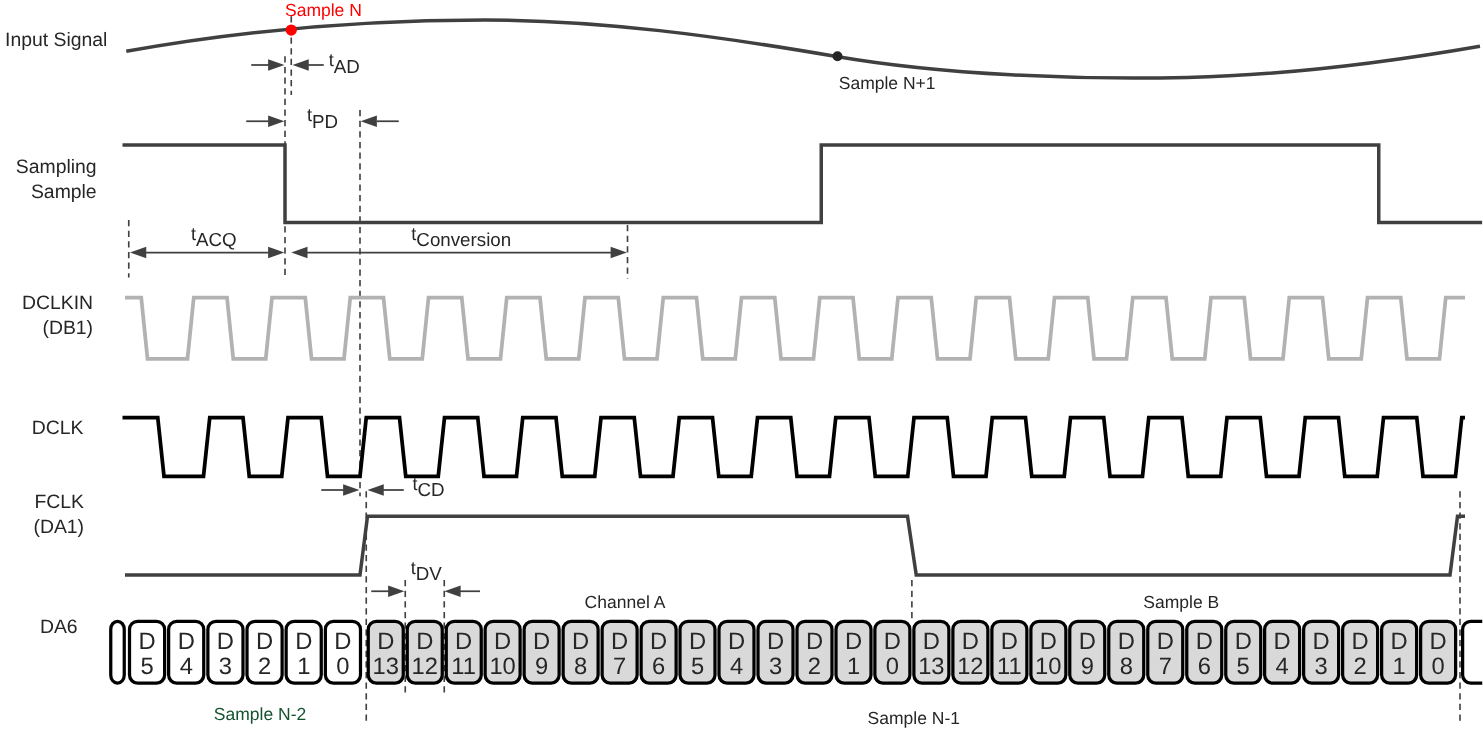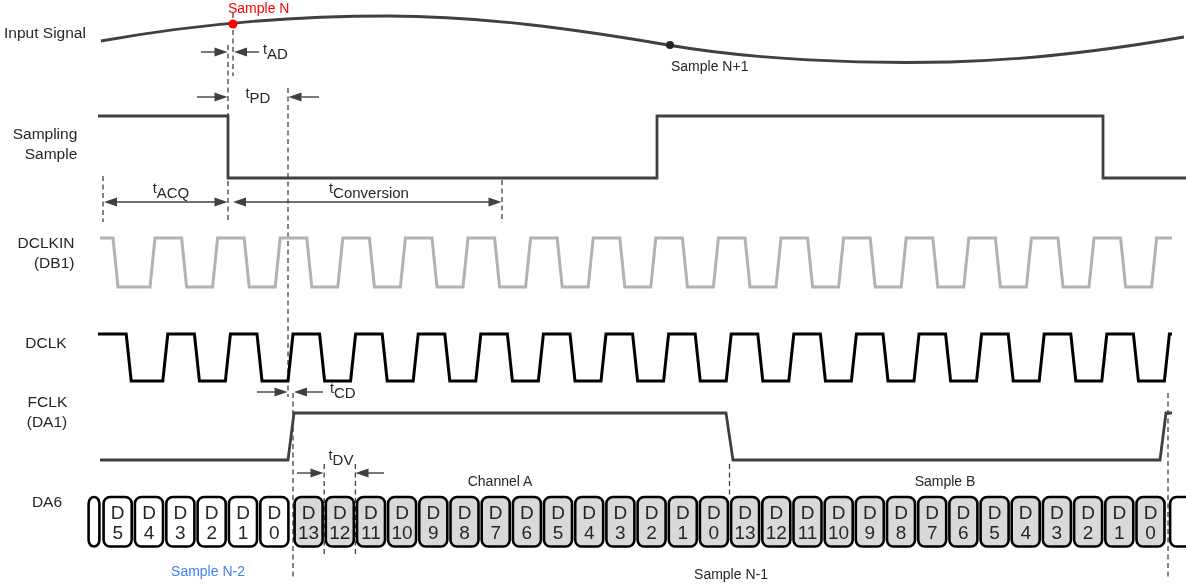--- a/index.html
+++ b/index.html
@@ -172,21 +172,21 @@
 (DB1)</div>
   <div class="lbl row-label" style="left:46px;top:343px;">DCLK</div>
   <div class="lbl row-label" style="left:47px;top:412px;">FCLK
 (DA1)</div>
   <div class="lbl row-label" style="left:47px;top:502px;">DA6</div>
 
   <div class="lbl marker-label" style="left: 228px; top: 0px; font-weight: 500; color: rgb(255, 0, 0);">Sample N</div>
   <div class="lbl marker-label" style="left:671px;top:28px;margin-top:30px;">Sample N+1</div>
   <div class="lbl marker-label centered" style="left:500px;top:481px;">Channel A</div>
   <div class="lbl marker-label centered" style="left:945px;top:481px;">Sample B</div>
-  <div class="lbl marker-label centered" style="left: 208px; top: 571px; color: #3b82f6;">Sample N-2</div>
+  <div class="lbl marker-label centered" style="left: 208px; top: 571px; color: #14532d;">Sample N-2</div>
   <div class="lbl marker-label centered" style="left:731px;top:574px;">Sample N-1</div>
 
   <div class="lbl t-label" style="left:263px;top:52px;transform:translateY(-55%);"><span>t</span><sub>AD</sub></div>
   <div class="lbl t-label" style="left:258px;top:96px;transform:translate(-50%,-55%);"><span>t</span><sub>PD</sub></div>
   <div class="lbl t-label" style="left:171px;top:191px;transform:translate(-50%,-55%);"><span>t</span><sub>ACQ</sub></div>
   <div class="lbl t-label" style="left:369px;top:191px;transform:translate(-50%,-55%);text-align:center;"><span>t</span><sub>Conversion</sub></div>
   <div class="lbl t-label" style="left:330px;top:391px;transform:translateY(-55%);"><span>t</span><sub>CD</sub></div>
   <div class="lbl t-label" style="left:341px;top:458px;transform:translate(-50%,-55%);"><span>t</span><sub>DV</sub></div>
 
 </div>

